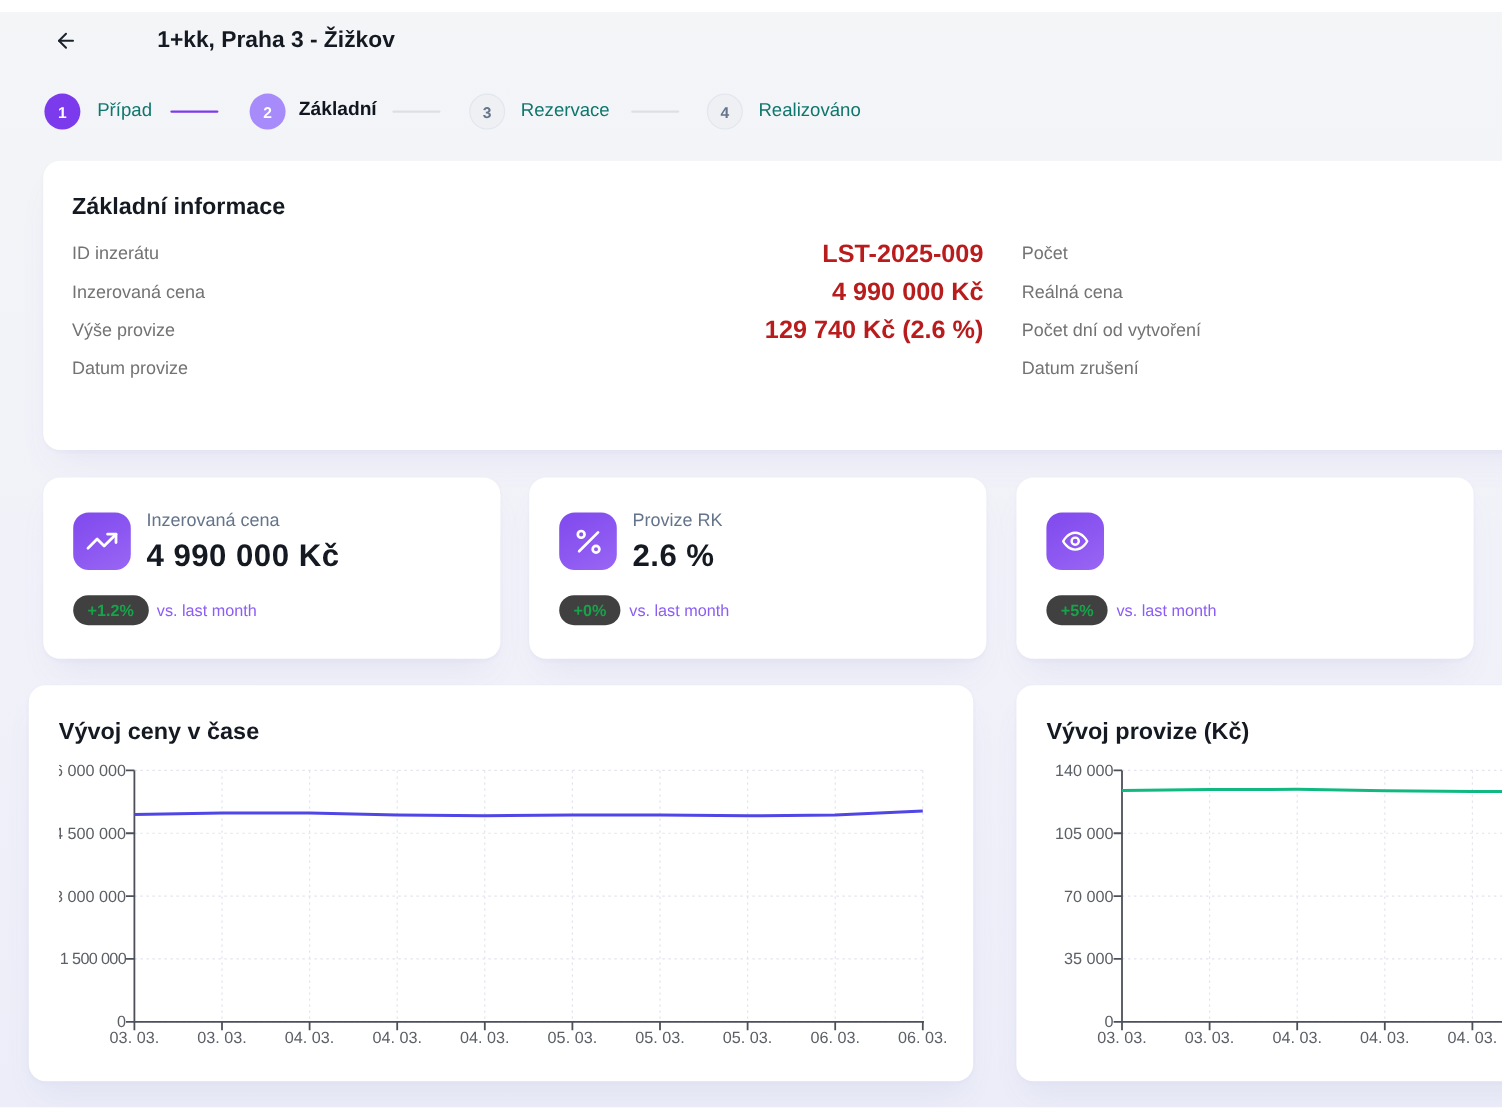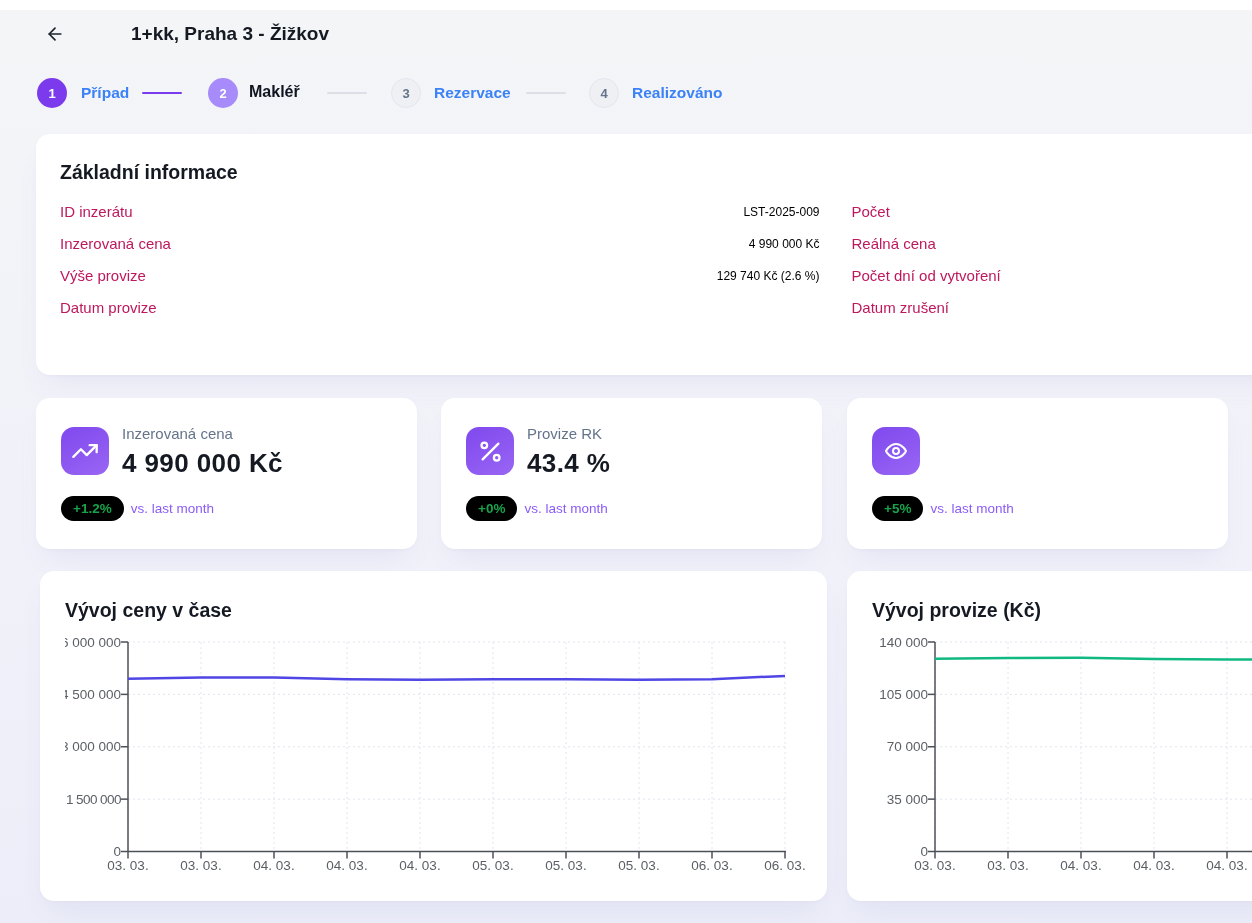--- a/index.html
+++ b/index.html
@@ -12,48 +12,48 @@
   
   .backarrow{position:absolute;left:45px;top:24px;width:20px;height:20px;}
   .pagetitle{position:absolute;left:88px;top:23px;font-size:19px;font-weight:700;color:#141922;margin-left:43px;}
 
   
   .circ{position:absolute;top:78px;width:30px;height:30px;border-radius:50%;
         display:flex;align-items:center;justify-content:center;font-size:13px;font-weight:700;}
   .c-active{background:#7c3aed;color:#fff;}
   .c-current{background:#a78bfa;color:#fff;}
   .c-idle{background:#eef0f4;color:#64748b;border:1px solid #e2e6ee;box-sizing:border-box;font-weight:600;}
-  .steplab{position:absolute;top:84px;font-size:15.5px;color:#3b82f6;font-weight:700;}
+  .steplab{position:absolute;top:84px;font-size:15.5px;color:#0f766e;font-weight:400;}
   .steplab.bold{color:#10151f;font-weight:700;font-size:16px;}
   .connector{position:absolute;top:92px;width:40px;height:2px;border-radius:2px;background:#dcdfe6;}
   .connector.purple{background:#7c3aed;}
 
   
   .card{position:absolute;background:#fff;border-radius:14px;
         box-shadow:0 1px 3px rgba(120,120,190,.045),0 16px 28px -10px rgba(110,110,185,.1);}
 
   
   #info{left:36px;top:134px;width:1599px;height:241px;box-sizing:border-box;padding:26px 24px 24px;}
   #info h2{margin:0 0 11px 0;font-size:19.5px;line-height:25px;font-weight:700;color:#141922;}
   .igrid{display:grid;grid-template-columns:759.5px 759.5px;column-gap:32px;}
   .irow{height:32px;display:flex;align-items:center;justify-content:space-between;}
-  .ilab{font-size:15px;color:#be185d;}
-  .ival{font-size:12px;font-weight:400;color:#000000;}
+  .ilab{font-size:15px;color:#737373;}
+  .ival{font-size:21px;font-weight:700;color:#b91c1c;}
   .irow .ilab{line-height:32px;}
 
   
   .scard{top:398px;width:381px;height:151px;}
   .sicon{position:absolute;left:25px;top:29px;width:48px;height:48px;border-radius:13px;
          background:linear-gradient(150deg,#8049ee 0%,#8d58f1 55%,#9a66f4 100%);
          display:flex;align-items:center;justify-content:center;}
   .smeta{position:absolute;left:86px;top:27px;}
   .slab{font-size:15px;line-height:18px;color:#64748b;}
   .sval{margin-top:6px;font-size:26px;line-height:28px;font-weight:700;color:#141922;letter-spacing:.4px;}
   .srow{position:absolute;left:25px;top:98px;display:flex;align-items:center;}
-  .pill{height:25px;padding:0 12px;border-radius:99px;background:#000000;color:#17a34a;
+  .pill{height:25px;padding:0 12px;border-radius:99px;background:#404040;color:#17a34a;
         font-size:13.5px;font-weight:700;display:flex;align-items:center;}
   .vslm{margin-left:7px;font-size:13.5px;color:#8b5cf6;}
 
   
   .ccard{top:571px;width:787px;height:330px;}
   .ccard h2{margin:0;position:absolute;left:25px;top:27px;font-size:19.5px;line-height:25px;font-weight:700;color:#141922;}
   .cwrap{position:absolute;left:25px;top:55px;width:758px;height:262px;overflow:hidden;}
   text{font-family:"Liberation Sans",sans-serif;}
 </style>
 </head>
@@ -64,21 +64,21 @@
   <svg class="backarrow" viewBox="0 0 24 24" fill="none" stroke="#1c222c" stroke-width="2" stroke-linecap="round" stroke-linejoin="round">
     <path d="M19 12H5"></path>
       <path d="M12 19l-7-7 7-7"></path>
   </svg>
   <div class="pagetitle">1+kk, Praha 3 - Žižkov</div>
 
   <div class="circ c-active" style="left:37px;">1</div>
   <div class="steplab" style="left:81px;">Případ</div>
   <div class="connector purple" style="left:142px;"></div>
   <div class="circ c-current" style="left:208px;">2</div>
-  <div class="steplab bold" style="left:249px;top:83px;">Makléř</div>
+  <div class="steplab bold" style="left:249px;top:83px;">Základní</div>
   <div class="connector" style="left:327px;"></div>
   <div class="circ c-idle" style="left:391px;">3</div>
   <div class="steplab" style="left:434px;">Rezervace</div>
   <div class="connector" style="left:526px;"></div>
   <div class="circ c-idle" style="left:589px;">4</div>
   <div class="steplab" style="left:632px;">Realizováno</div>
 
   <div class="card" id="info">
     <h2>Základní informace</h2>
     <div class="igrid">
@@ -138,42 +138,42 @@
   <div class="card scard" style="left:441px;">
     <div class="sicon">
       <svg width="27" height="27" viewBox="0 0 24 24" fill="none" stroke="#fff" stroke-width="2" stroke-linecap="round" stroke-linejoin="round">
         <line x1="19" y1="5" x2="5" y2="19"></line>
           <circle cx="6.5" cy="6.5" r="2.5"></circle>
           <circle cx="17.5" cy="17.5" r="2.5"></circle>
       </svg>
     </div>
     <div class="smeta">
       <div class="slab">Provize RK</div>
-      <div class="sval">43.4 %</div>
+      <div class="sval">2.6 %</div>
     </div>
     <div class="srow">
         <span class="pill">+0%</span>
         <span class="vslm">vs. last month</span>
       </div>
   </div>
 
   <div class="card scard" style="left:847px;">
     <div class="sicon">
       <svg width="24" height="24" viewBox="0 0 24 24" fill="none" stroke="#fff" stroke-width="2" stroke-linecap="round" stroke-linejoin="round">
         <path d="M2 12s3.5-7 10-7 10 7 10 7-3.5 7-10 7-10-7-10-7z"></path>
           <circle cx="12" cy="12" r="3"></circle>
       </svg>
     </div>
     <div class="srow">
         <span class="pill">+5%</span>
         <span class="vslm">vs. last month</span>
       </div>
   </div>
 
-  <div class="card ccard" style="left:40px;">
+  <div class="card ccard" style="left:24px;">
     <h2>Vývoj ceny v čase</h2>
     <div class="cwrap">
       <svg width="758" height="262" id="chart1">
           <line x1="63" y1="16" x2="721" y2="16" stroke="#e2e3ee" stroke-width="1" stroke-dasharray="2 3"></line>
           <line x1="63" y1="68.375" x2="721" y2="68.375" stroke="#e2e3ee" stroke-width="1" stroke-dasharray="2 3"></line>
           <line x1="63" y1="120.75" x2="721" y2="120.75" stroke="#e2e3ee" stroke-width="1" stroke-dasharray="2 3"></line>
           <line x1="63" y1="173.125" x2="721" y2="173.125" stroke="#e2e3ee" stroke-width="1" stroke-dasharray="2 3"></line>
           <line x1="63" y1="225.5" x2="721" y2="225.5" stroke="#e2e3ee" stroke-width="1" stroke-dasharray="2 3"></line>
           <line x1="63" y1="16" x2="63" y2="225.5" stroke="#e2e3ee" stroke-width="1" stroke-dasharray="2 3"></line>
           <line x1="136" y1="16" x2="136" y2="225.5" stroke="#e2e3ee" stroke-width="1" stroke-dasharray="2 3"></line>

